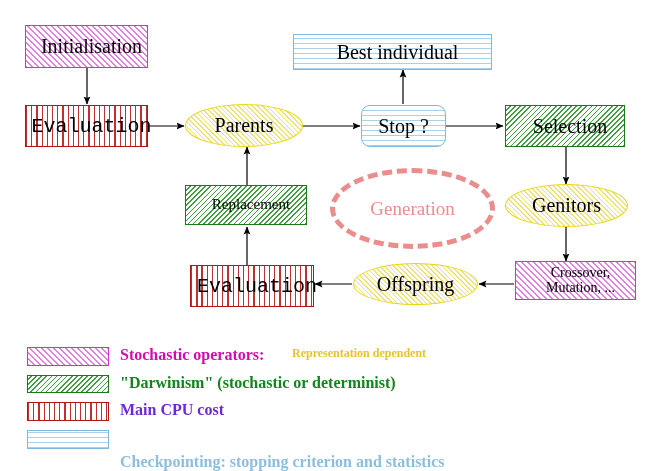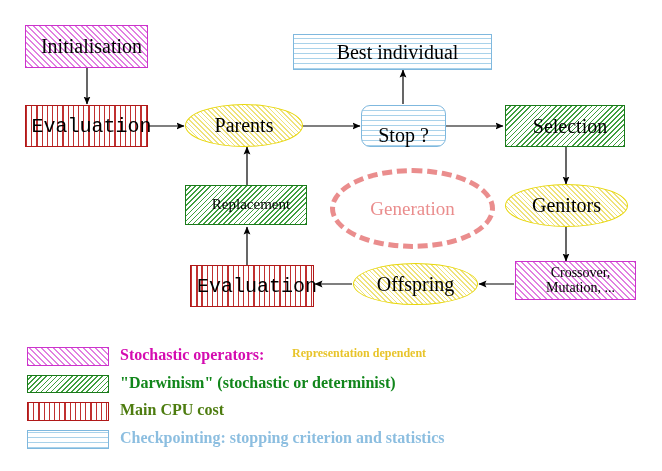--- a/index.html
+++ b/index.html
@@ -24,21 +24,21 @@
     display: flex;
     align-items: center;
     justify-content: center;
     text-align: center;
     color: #000000;
     font-family: "Liberation Serif", "DejaVu Serif", serif;
     line-height: 1.05;
     white-space: pre-line;
   }
   .box   { border-width: 1px; border-style: solid; padding-left: 10px; }
-  .round { border-width: 1px; border-style: solid; border-radius: 9px; align-items: flex-end; }
+  .round { border-width: 1px; border-style: solid; border-radius: 9px; }
   .ellipse { border-width: 1px; border-style: solid; border-radius: 50%; }
 
   
   .fill-magenta {
     border-color: #cc33cc;
     background-color: #ffffff;
     background-image: repeating-linear-gradient(
         45deg,
         #e17fe1 0px, #e17fe1 1.4px,
         #ffffff 1.4px, #ffffff 4.2px);
@@ -117,22 +117,22 @@
   }
   .legend-text {
     position: absolute;
     font-family: "Liberation Serif", "DejaVu Serif", serif;
     font-weight: bold;
     white-space: nowrap;
   }
   .lt-magenta { color: #d40bb0; }
   .lt-gold    { color: #e8c42a; }
   .lt-green   { color: #11861b; }
-  .lt-red     { color: #4d7c0f; }
-  .lt-blue    { color: #8cbee0; }
+  .lt-red     { color: #6d28d9; }
+  .lt-blue    { color: #8cbee0; margin-top: 24px; }
 </style>
 </head>
 <body>
 
 <div id="canvas">
 
   <svg id="arrows" viewBox="0 0 662 471" xmlns="http://www.w3.org/2000/svg">
     <defs>
       <marker id="ah" markerWidth="9" markerHeight="9" refX="7.5" refY="4" orient="auto" markerUnits="userSpaceOnUse">
         <path d="M0,0.6 L8,4 L0,7.4 L1.6,4 Z" fill="#000000"></path>

